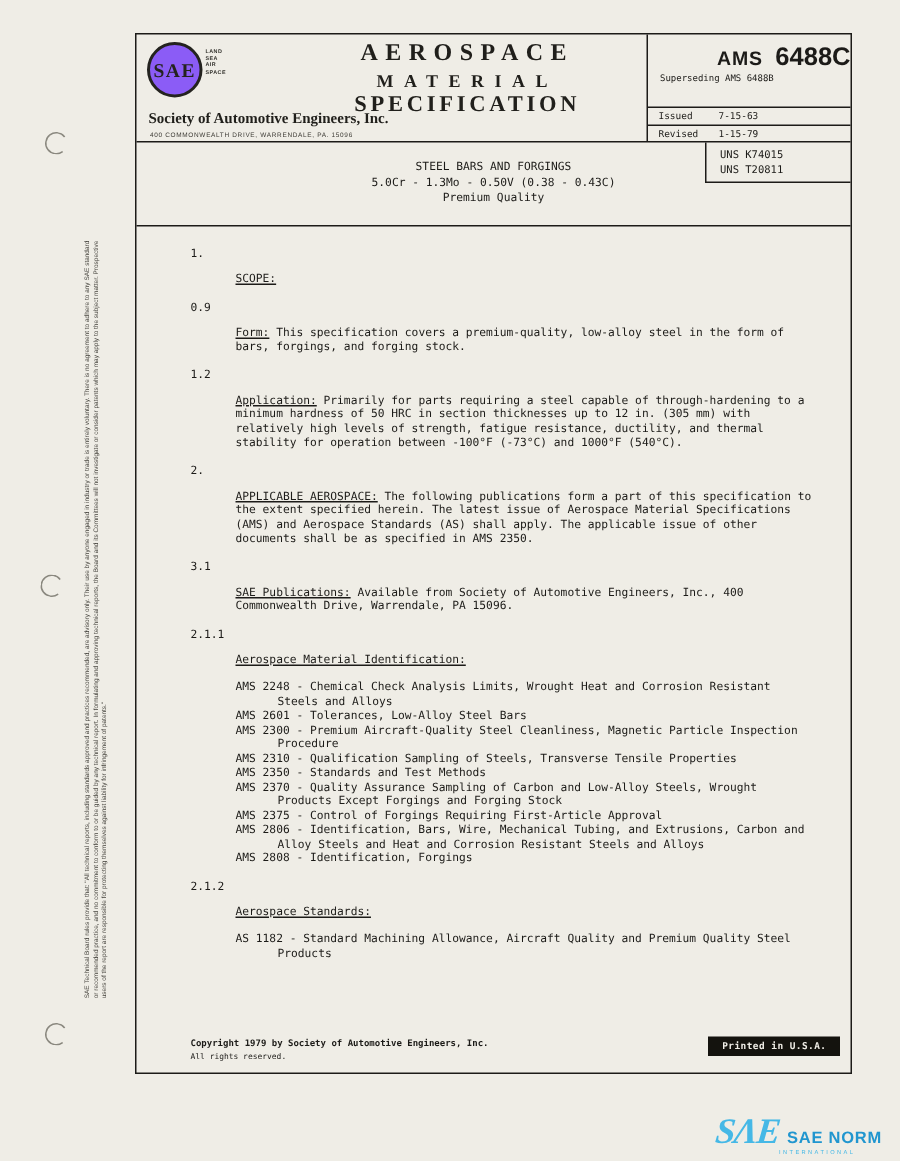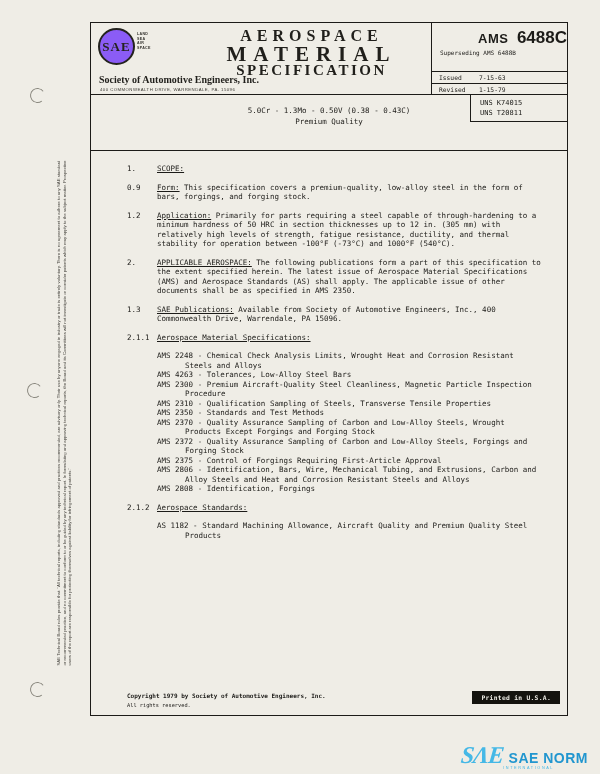--- a/index.html
+++ b/index.html
@@ -37,21 +37,21 @@
   .hdr{ position:relative; height:72px; border-bottom:1.8px solid var(--ink); flex:0 0 auto; }
   .logo-wrap{ position:absolute; left:7px; top:5px; display:flex; align-items:flex-start; }
   .logo-circle{ width:37px; height:37px; border:2.4px solid #24231f; border-radius:50%;
                 display:flex; align-items:center; justify-content:center; background:#8b5cf6; }
   .logo-txt{ font-family:"Liberation Serif",serif; font-weight:bold; font-size:13px; letter-spacing:1px; color:#24231f; }
   .logo-tag{ margin-left:2px; margin-top:4px; font-size:3.6px; line-height:4.6px; font-weight:bold;
              white-space:pre-line; letter-spacing:.3px; color:#34332e; font-family:"Liberation Sans",sans-serif; }
   .hdr-title{ position:absolute; left:105px; right:140px; top:3px; text-align:center;
               font-family:"Liberation Serif",serif; font-weight:bold; color:#201f1b; }
   .t1{ font-size:16px; line-height:20px; letter-spacing:5px;text-align:center; }
-  .t2{ font-size:21px; line-height:16px; letter-spacing:7px; }
+  .t2{ font-size:12px; line-height:16px; letter-spacing:7px; }
   .t3{ font-size:15px; line-height:17px; letter-spacing:2.5px; }
   .publisher{ position:absolute; left:8px; bottom:9px; font-family:"Liberation Serif",serif;
               font-weight:bold; font-size:10px; color:#201f1b; }
   .address{ position:absolute; left:9px; bottom:2.5px; font-size:4.3px; letter-spacing:.45px; color:#3c3a34;
             font-family:"Liberation Sans",sans-serif; }
   .numbox{ position:absolute; right:0; top:0; bottom:0; width:136px; border-left:1.8px solid var(--ink);
            display:flex; flex-direction:column; }
   .numrow{ padding:5px 0 0 7px; font-family:Liberation Sans, sans-serif; font-weight:bold; white-space:nowrap;text-align:right; }
   .series{ font-size:13px; letter-spacing:.5px; }
   .specnum{ font-size:17px; margin-left:4px; }
@@ -64,38 +64,38 @@
   
   .title-block{ position:relative; height:56px; border-bottom:1.2px solid var(--ink); flex:0 0 auto; }
   .tb-center{ padding-top:11px; text-align:center; font-size:7.5px; line-height:10.5px; }
   .unsbox{ position:absolute; right:0; top:0; width:97px; height:27px; border-left:1.2px solid var(--ink);
            border-bottom:1.2px solid var(--ink); padding:3px 0 12px 9px; font-size:7px; line-height:10px; }
 
   
   .doc-body{ flex:1 1 auto; padding:13px 22px 0 36px; font-size:7.5px; line-height:9.5px; }
   .para{ display:flex; margin:0 0 9px 0; }
   .para .num{ flex:0 0 30px; }
-  .para .ptxt{ flex:1; }
+  .para .ptxt{ flex:1;margin-top:17px; }
   .u{ text-decoration:underline; }
   .doc-list{ margin:0 0 9px 30px; max-width:382px; }
   .doc-item{ padding-left:28px; text-indent:-28px; }
 
   
   .doc-footer{ position:relative; flex:0 0 26px; }
   .copyright{ position:absolute; left:36px; top:3px; font-size:6px; font-weight:bold; }
   .rights{ position:absolute; left:36px; top:13px; font-size:5.3px; }
   .printed-box{ position:absolute; right:7px; top:2px; background:#14130e; color:#efede6;
                 font-size:6.3px; font-weight:bold; padding:3px 9px; letter-spacing:.3px; }
 
   
   .watermark{ position:absolute; right:12px; bottom:4px; text-align:left; }
   .wm-row{ display:flex; align-items:baseline; }
   .wm-glyph{ font-family:"Liberation Serif",serif; font-style:italic; font-weight:bold; font-size:24px;
              line-height:22px; color:var(--watermark_cyan); transform:skewX(-6deg); letter-spacing:-1px; }
-  .wm-name{ margin-left:5px; font-family:"Liberation Sans",sans-serif; font-weight:bold; font-size:14px;
+  .wm-name{ margin-left:5px; font-family:"Liberation Sans",sans-serif; font-weight:bold; font-size:11px;
             color:var(--watermark_blue); letter-spacing:.5px; }
   .wm-sub{ margin-left:42px; font-size:3.8px; letter-spacing:1.6px; color:var(--watermark_cyan);
            font-family:"Liberation Sans",sans-serif; }
 </style>
 </head>
 <body>
 
 <div class="sheet">
 
   <div class="hole" style="left:30px; top:88px;"></div>
@@ -136,20 +136,21 @@
         </div>
         <div class="daterow">
           <span class="dlabel">Revised</span>
           <span class="dval">1-15-79</span>
         </div>
       </div>
     </header>
 
     <div class="title-block">
       <div class="tb-center">
+        <div>STEEL BARS AND FORGINGS</div>
         <div>5.0Cr - 1.3Mo - 0.50V (0.38 - 0.43C)</div>
         <div>Premium Quality</div>
       </div>
       <div class="unsbox">
         <div>UNS K74015</div>
         <div>UNS T20811</div>
       </div>
     </div>
 
     <main class="doc-body">
@@ -168,37 +169,36 @@
         <span class="num">1.2</span>
         <span class="ptxt"><span class="u">Application:</span> <span>Primarily for parts requiring a steel capable of through-hardening to a minimum hardness of 50 HRC in section thicknesses up to 12 in. (305 mm) with relatively high levels of strength, fatigue resistance, ductility, and thermal stability for operation between -100°F (-73°C) and 1000°F (540°C).</span></span>
       </p>
 
       <p class="para">
         <span class="num">2.</span>
         <span class="ptxt"><span class="u">APPLICABLE AEROSPACE:</span> <span>The following publications form a part of this specification to the extent specified herein. The latest issue of Aerospace Material Specifications (AMS) and Aerospace Standards (AS) shall apply. The applicable issue of other documents shall be as specified in AMS 2350.</span></span>
       </p>
 
       <p class="para">
-        <span class="num">1.3</span>
+        <span class="num">3.1</span>
         <span class="ptxt"><span class="u">SAE Publications:</span> <span>Available from Society of Automotive Engineers, Inc., 400 Commonwealth Drive, Warrendale, PA 15096.</span></span>
       </p>
 
       <p class="para">
         <span class="num">2.1.1</span>
-        <span class="ptxt"><span class="u">Aerospace Material Specifications:</span></span>
+        <span class="ptxt"><span class="u">Aerospace Material Identification:</span></span>
       </p>
 
       <div class="doc-list">
         <p class="doc-item">AMS 2248 - Chemical Check Analysis Limits, Wrought Heat and Corrosion Resistant Steels and Alloys</p>
-        <p class="doc-item">AMS 4263 - Tolerances, Low-Alloy Steel Bars</p>
+        <p class="doc-item">AMS 2601 - Tolerances, Low-Alloy Steel Bars</p>
         <p class="doc-item">AMS 2300 - Premium Aircraft-Quality Steel Cleanliness, Magnetic Particle Inspection Procedure</p>
         <p class="doc-item">AMS 2310 - Qualification Sampling of Steels, Transverse Tensile Properties</p>
         <p class="doc-item">AMS 2350 - Standards and Test Methods</p>
         <p class="doc-item">AMS 2370 - Quality Assurance Sampling of Carbon and Low-Alloy Steels, Wrought Products Except Forgings and Forging Stock</p>
-        <p class="doc-item">AMS 2372 - Quality Assurance Sampling of Carbon and Low-Alloy Steels, Forgings and Forging Stock</p>
         <p class="doc-item">AMS 2375 - Control of Forgings Requiring First-Article Approval</p>
         <p class="doc-item">AMS 2806 - Identification, Bars, Wire, Mechanical Tubing, and Extrusions, Carbon and Alloy Steels and Heat and Corrosion Resistant Steels and Alloys</p>
         <p class="doc-item">AMS 2808 - Identification, Forgings</p>
       </div>
 
       <p class="para">
         <span class="num">2.1.2</span>
         <span class="ptxt"><span class="u">Aerospace Standards:</span></span>
       </p>
 

